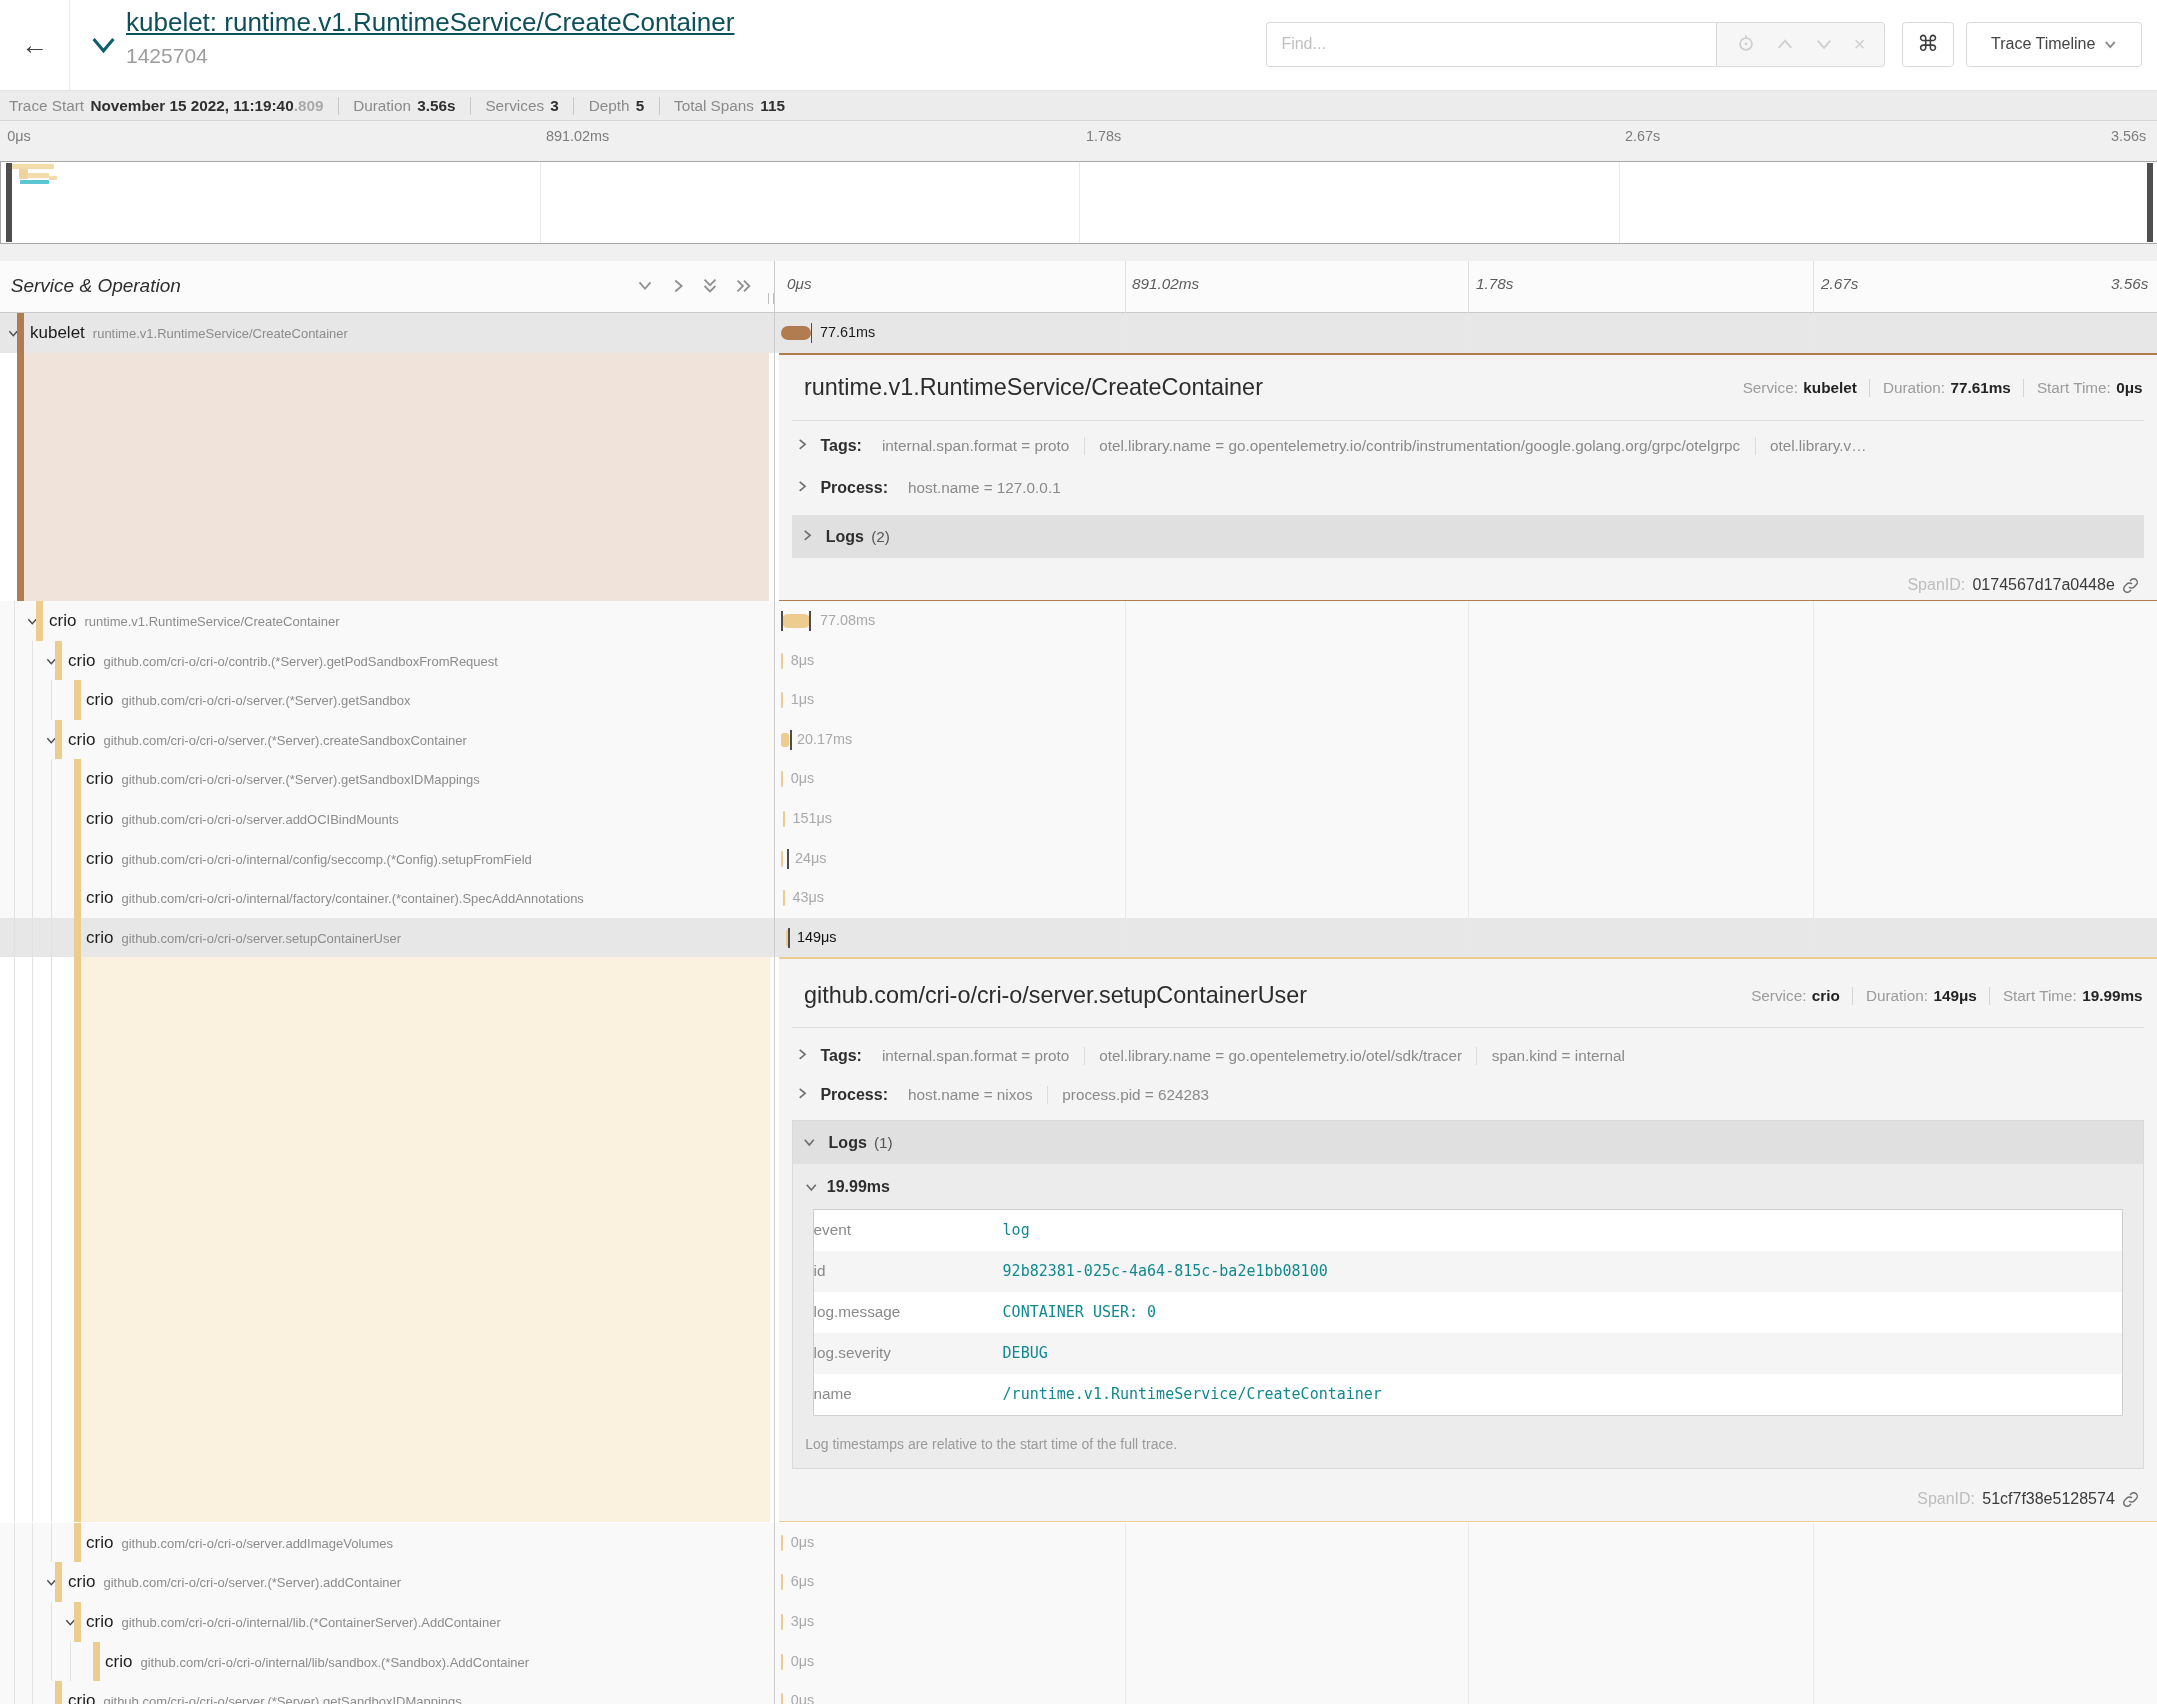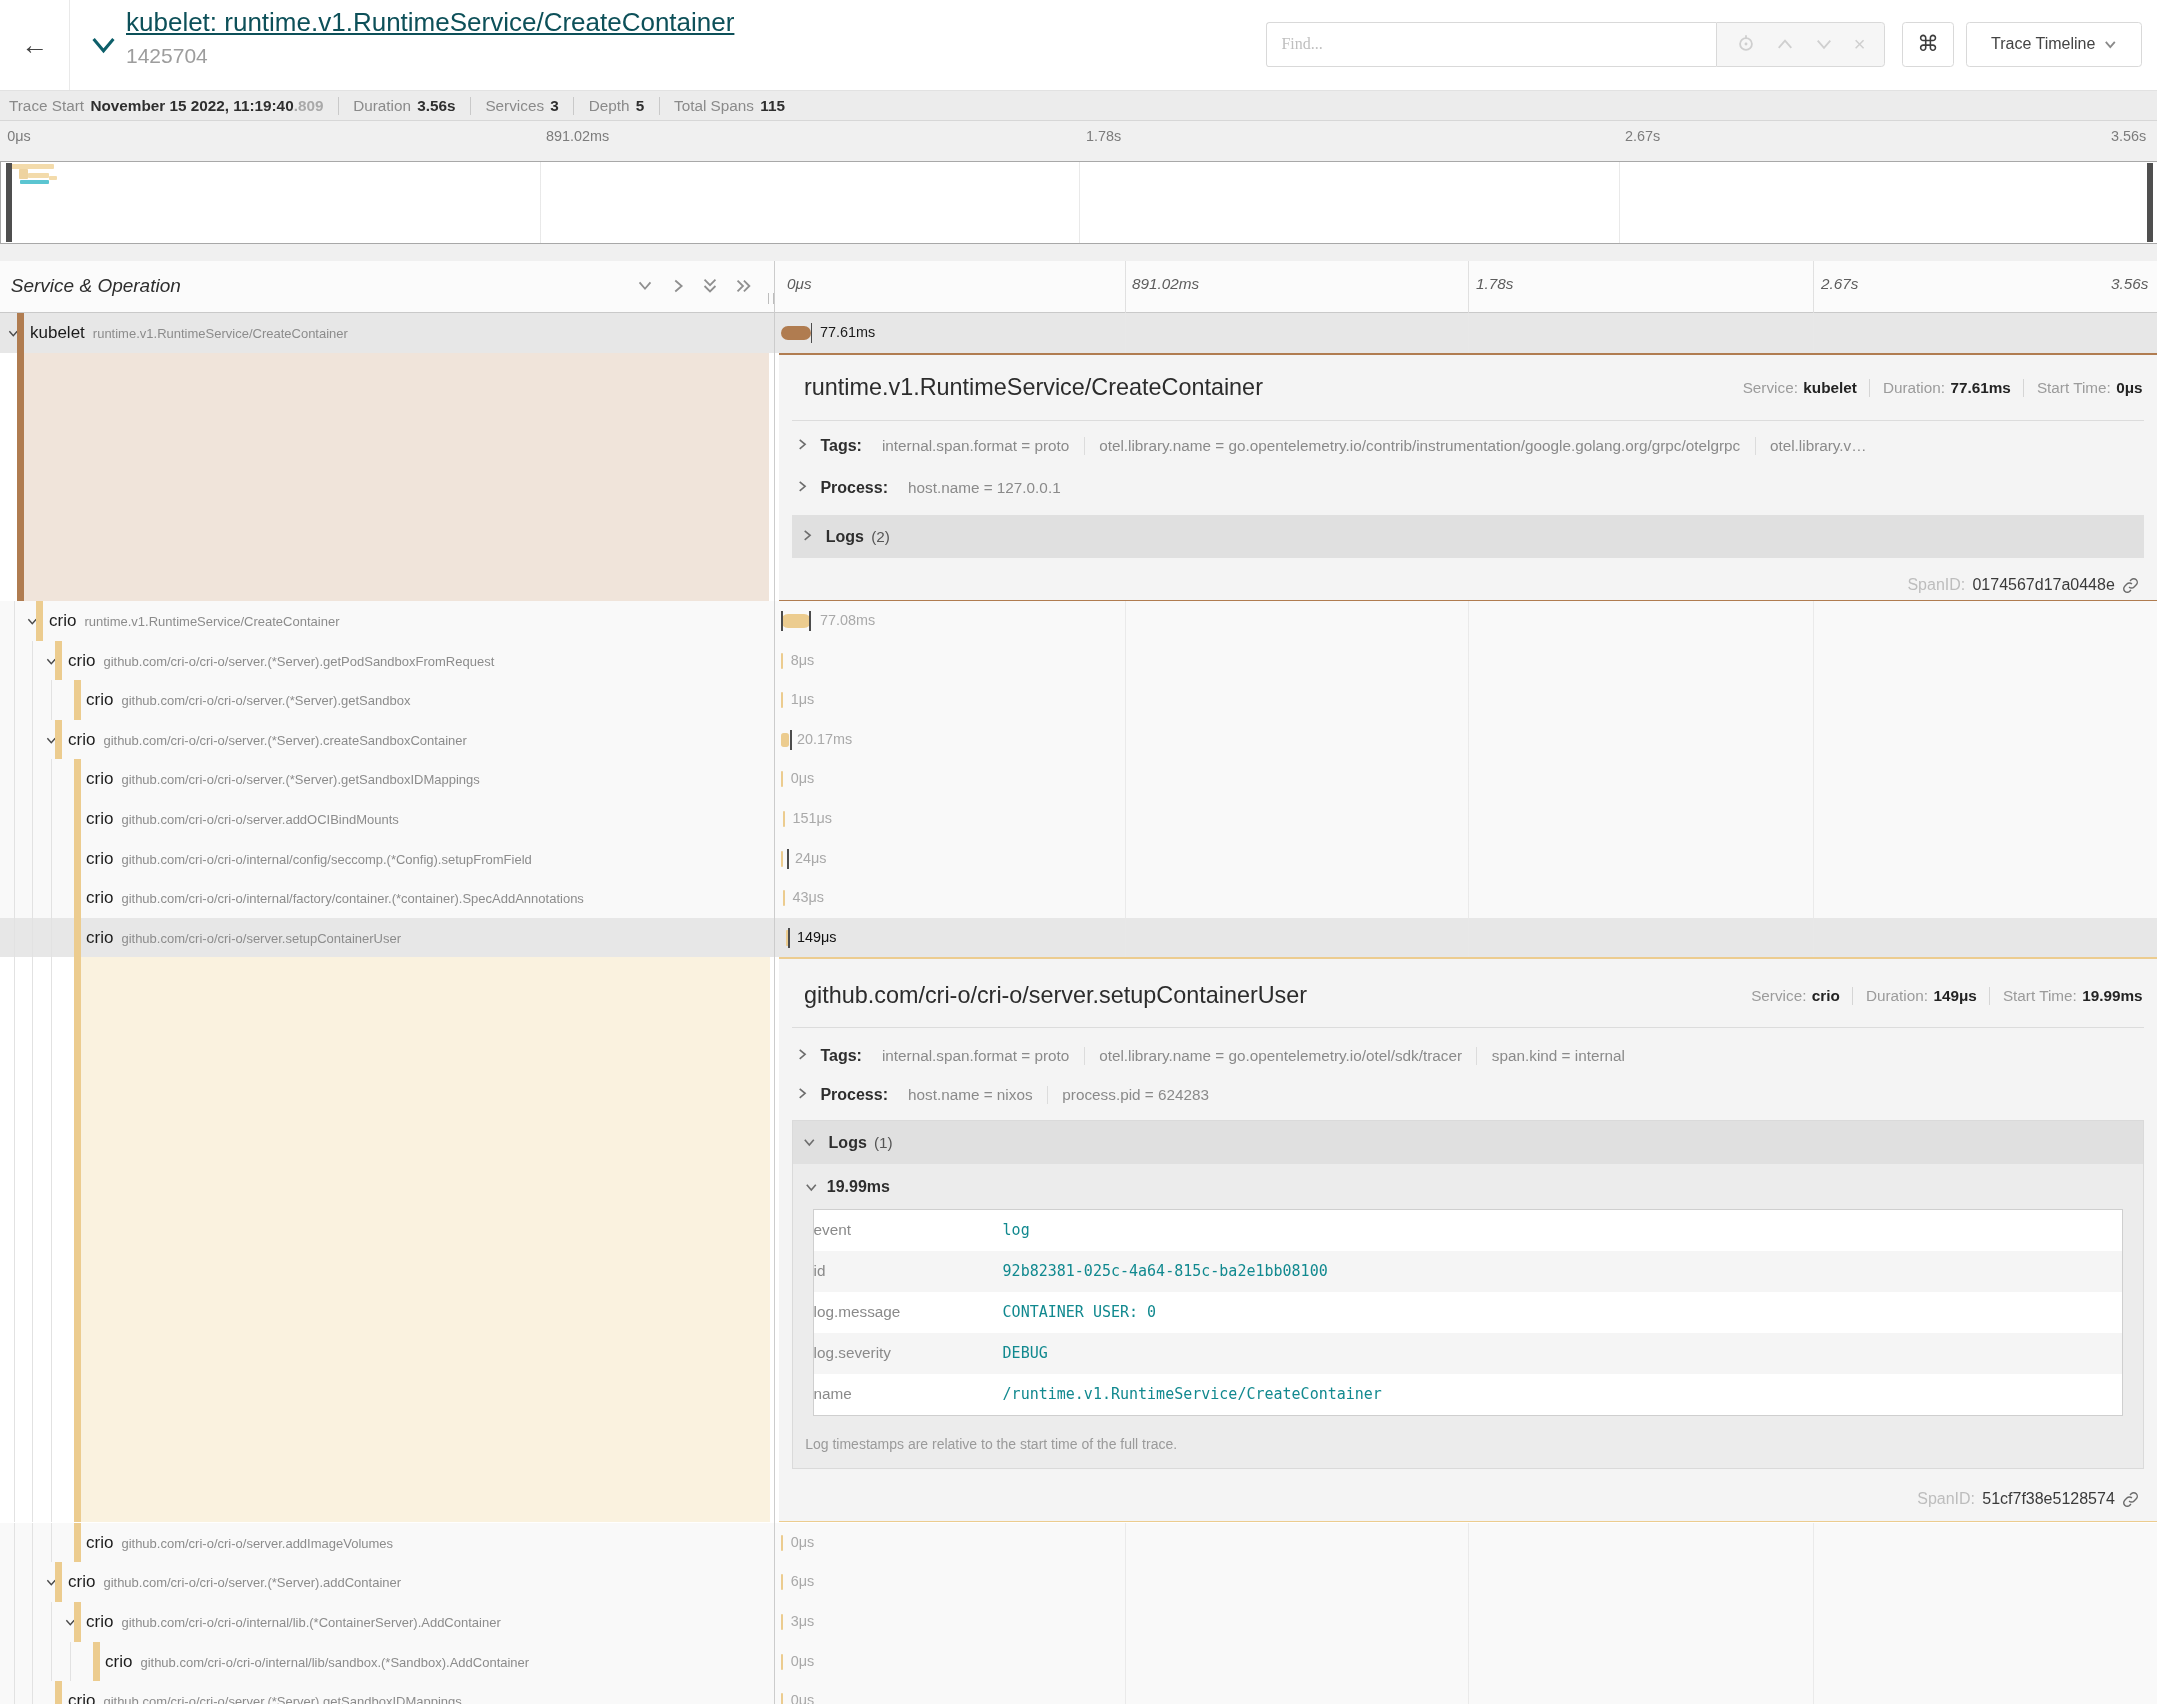--- a/index.html
+++ b/index.html
@@ -11,21 +11,21 @@
   .topbar { position:absolute; left:0; top:0; width:2158px; height:90px; background:#fff; }
   .back-btn { position:absolute; left:0; top:0; width:70px; height:90px; border-right:0.9px solid #e9e9e9;
               display:flex; align-items:center; justify-content:center; font-size:27px; color:#444; cursor:pointer; }
   .collapse-chev { position:absolute; left:88px; top:31px; width:31px; height:27px; }
   .collapse-chev svg { stroke:#0d5f6a; stroke-width:3.4; fill:none; }
   .title-wrap { position:absolute; left:126px; top:7.2px; }
   .trace-title { font-size:26px; color:#0d5059; text-decoration:underline; white-space:nowrap; cursor:pointer; }
   .trace-id { margin-top:5.4px; font-size:21px; color:#9d9d9d; }
   .find-group { position:absolute; left:1266px; top:21.6px; height:45px; display:flex; }
   .find-input { width:450px; height:45px; border:0.9px solid #d9d9d9; border-right:none; border-radius:3.6px 0 0 3.6px;
-                padding:0 14.4px; font-size:16px; color:#444; background:#fff; outline:none; font-family:Liberation Serif, serif; }
+                padding:0 14.4px; font-size:16px; color:#444; background:#fff; outline:none; font-family:Liberation Sans, sans-serif; }
   .find-input::placeholder { color:#bfbfbf; }
   .find-ops { width:169px; height:45px; background:#f6f6f6; border:0.9px solid #d9d9d9; border-radius:0 3.6px 3.6px 0;
               display:flex; align-items:center; justify-content:space-around; padding:0 9px; }
   .find-ops svg { stroke:#cfcfcf; fill:none; stroke-width:2; }
   .find-x { font-size:20px; color:#cfcfcf; line-height:1; cursor:pointer; }
   .kbd-btn { position:absolute; left:1902px; top:21.6px; width:52px; height:45px; border:0.9px solid #d9d9d9; border-radius:3.6px;
              background:#fff; display:flex; align-items:center; justify-content:center; font-size:21.6px; color:#3c3c3c; cursor:pointer; }
   .view-btn { position:absolute; left:1966px; top:21.6px; width:176px; height:45px; border:0.9px solid #d9d9d9; border-radius:3.6px;
               background:#fff; display:flex; align-items:center; justify-content:center; gap:9px; font-size:16px; color:#444; cursor:pointer; }
   .view-btn svg { stroke:#8a8a8a; fill:none; stroke-width:2; }
@@ -324,21 +324,21 @@
     <div class="row" style="top:328px">
       <div class="ncell">
           <span class="guide" style="left:13.5px"></span>
           <span class="guide" style="left:32px"></span>
         <svg class="chev" style="left:45px" viewBox="0 0 16 16">
             <polyline points="3,5.5 8,11 13,5.5"></polyline>
           </svg>
         <span class="cbar" style="left:55px;background:#eccc8f"></span>
         <span class="lw" style="left:68px">
             <span class="svc">crio</span>
-            <span class="op">github.com/cri-o/cri-o/server.(*Server).getPodSandboxFromRequest</span>
+            <span class="op">github.com/cri-o/cri-o/contrib.(*Server).getPodSandboxFromRequest</span>
           </span>
       </div>
       <div class="tcell">
         <span class="tick" style="left:1.8px"></span>
         <span class="dur" style="left:11.7px">8μs</span>
       </div>
     </div>
 
     <div class="row" style="top:367px">
       <div class="ncell">

